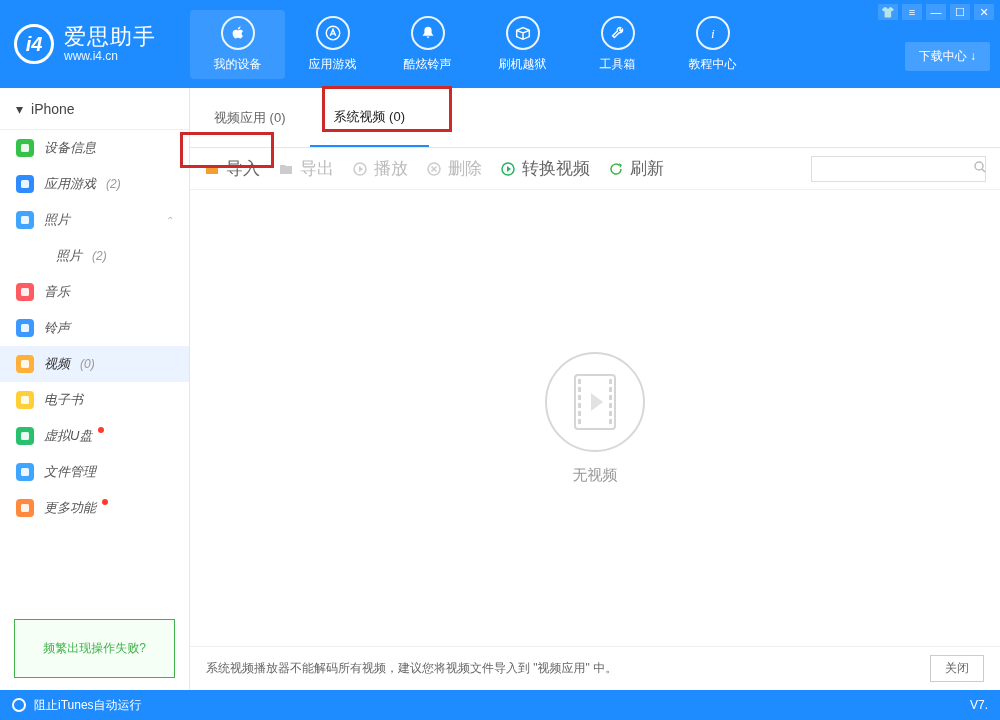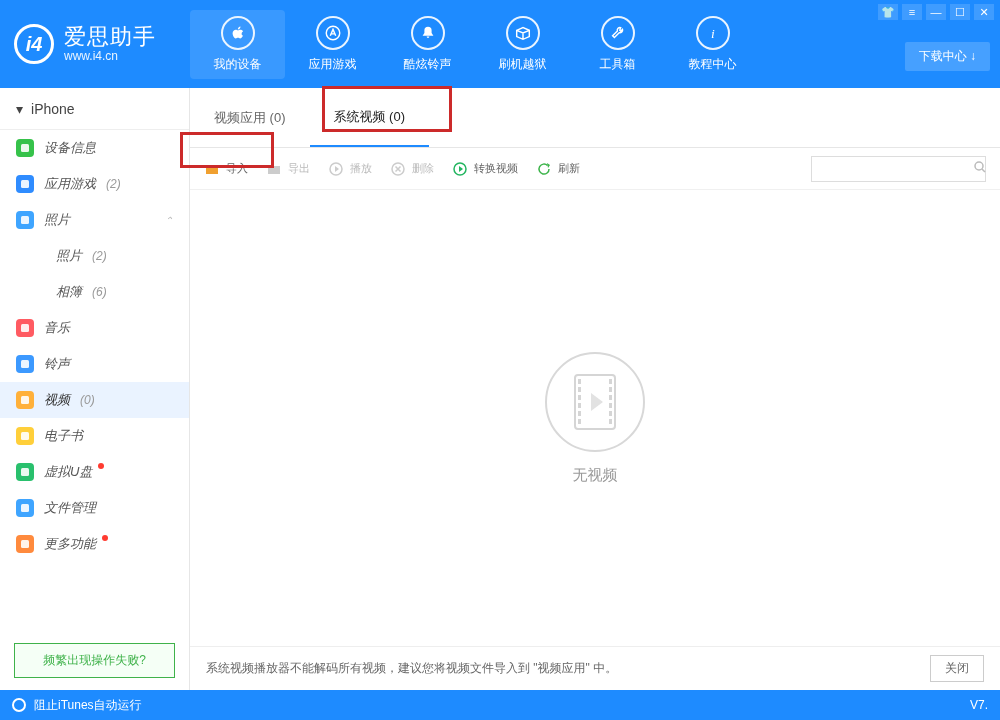--- a/index.html
+++ b/index.html
@@ -35,29 +35,29 @@
   .device-select .chev { margin-right: 8px; }
   .side-scroll { flex: 1; overflow-y: auto; font-style: italic; }
   .side-item { height: 36px; display: flex; align-items: center; padding: 0 16px; gap: 10px; cursor: pointer; position: relative; font-size: 13px; color:#555; }
   .side-item.selected { background: #eaf3ff; color:#333; }
   .side-item .count { color: #999; font-size: 12px; }
   .side-item .badge { width: 6px; height: 6px; background: #ff3b30; border-radius: 50%; position: relative; top: -6px; left: -4px; }
   .side-item.sub { padding-left: 56px; }
   .side-item .expander { margin-left: auto; color:#bbb; font-size:10px; }
   .side-ico { width: 18px; height: 18px; border-radius: 4px; display:flex; align-items:center; justify-content:center; flex:none; }
   .side-ico svg { display:block; }
-  .help-link { margin: 12px 14px; border: 1px solid #3fb24a; color: #3fb24a; text-align: center; padding: 8px 0; font-size: 12px; background: #f5fff6; cursor: pointer; }
+  .help-link { margin: 12px 14px; border: 1px solid #3fb24a; color: #3fb24a; text-align: center; padding: 20px 0; font-size: 12px; background: #f5fff6; cursor: pointer; }
 
   .main { flex: 1; display: flex; flex-direction: column; min-width: 0; }
   .tabs { height: 60px; display: flex; align-items: stretch; border-bottom: 1px solid #e6e6e6; position: relative; }
   .tab { padding: 0 24px; display: flex; align-items: center; font-size: 13px; color: #666; cursor: pointer; }
   .tab.active { color: #222; border-bottom: 2px solid #1e8bff; }
 
   .toolbar { height: 42px; display: flex; align-items: center; padding: 0 14px; gap: 18px; border-bottom: 1px solid #f0f0f0; position: relative; }
-  .tbtn { display: flex; align-items: center; gap: 6px; font-size: 11px; color: #666; cursor: pointer; }
+  .tbtn { display: flex; align-items: center; gap: 6px; font-size: 17px; color: #666; cursor: pointer; }
   .tbtn.disabled { color: #bbb; }
   .tbtn .ti { width: 16px; height: 16px; display:flex; align-items:center; justify-content:center; }
   .search-box { margin-left: auto; width: 175px; height: 26px; border: 1px solid #ddd; display: flex; align-items: center; padding: 0 6px; color:#bbb; }
   .search-box input { border: 0; outline: 0; flex: 1; font-size: 12px; }
 
   .content { flex: 1; display: flex; flex-direction: column; align-items: center; justify-content: center; color: #bbb; gap: 14px; }
   .empty-illus { width: 100px; height: 100px; border: 2px solid #d8d8d8; border-radius: 50%; display:flex; align-items:center; justify-content:center; }
   .empty-text { font-size: 15px; color:#999; }
 
   .hintbar { height: 44px; border-top: 1px solid #eee; display: flex; align-items: center; padding: 0 16px; font-size: 12px; color:#666; }
@@ -185,24 +185,20 @@
               <svg width="12" height="12" viewBox="0 0 12 12">
                 <rect x="2" y="2" width="8" height="8" rx="1.5" fill="#fff" opacity=".9"></rect>
               </svg>
             </span>
             <span>照片</span>
             <span class="expander">⌃</span>
           </div>
           <div class="side-item sub">
             <span>照片</span> 
             <span class="count">(2)</span>
-          </div>
-          <div class="side-item sub">
-            <span>相簿</span> 
-            <span class="count">(6)</span>
           </div>
           <div class="side-item">
             <span class="side-ico" style="background:#ff5b62">
               <svg width="12" height="12" viewBox="0 0 12 12">
                 <rect x="2" y="2" width="8" height="8" rx="1.5" fill="#fff" opacity=".9"></rect>
               </svg>
             </span>
             <span>音乐</span>
           </div>
           <div class="side-item">

